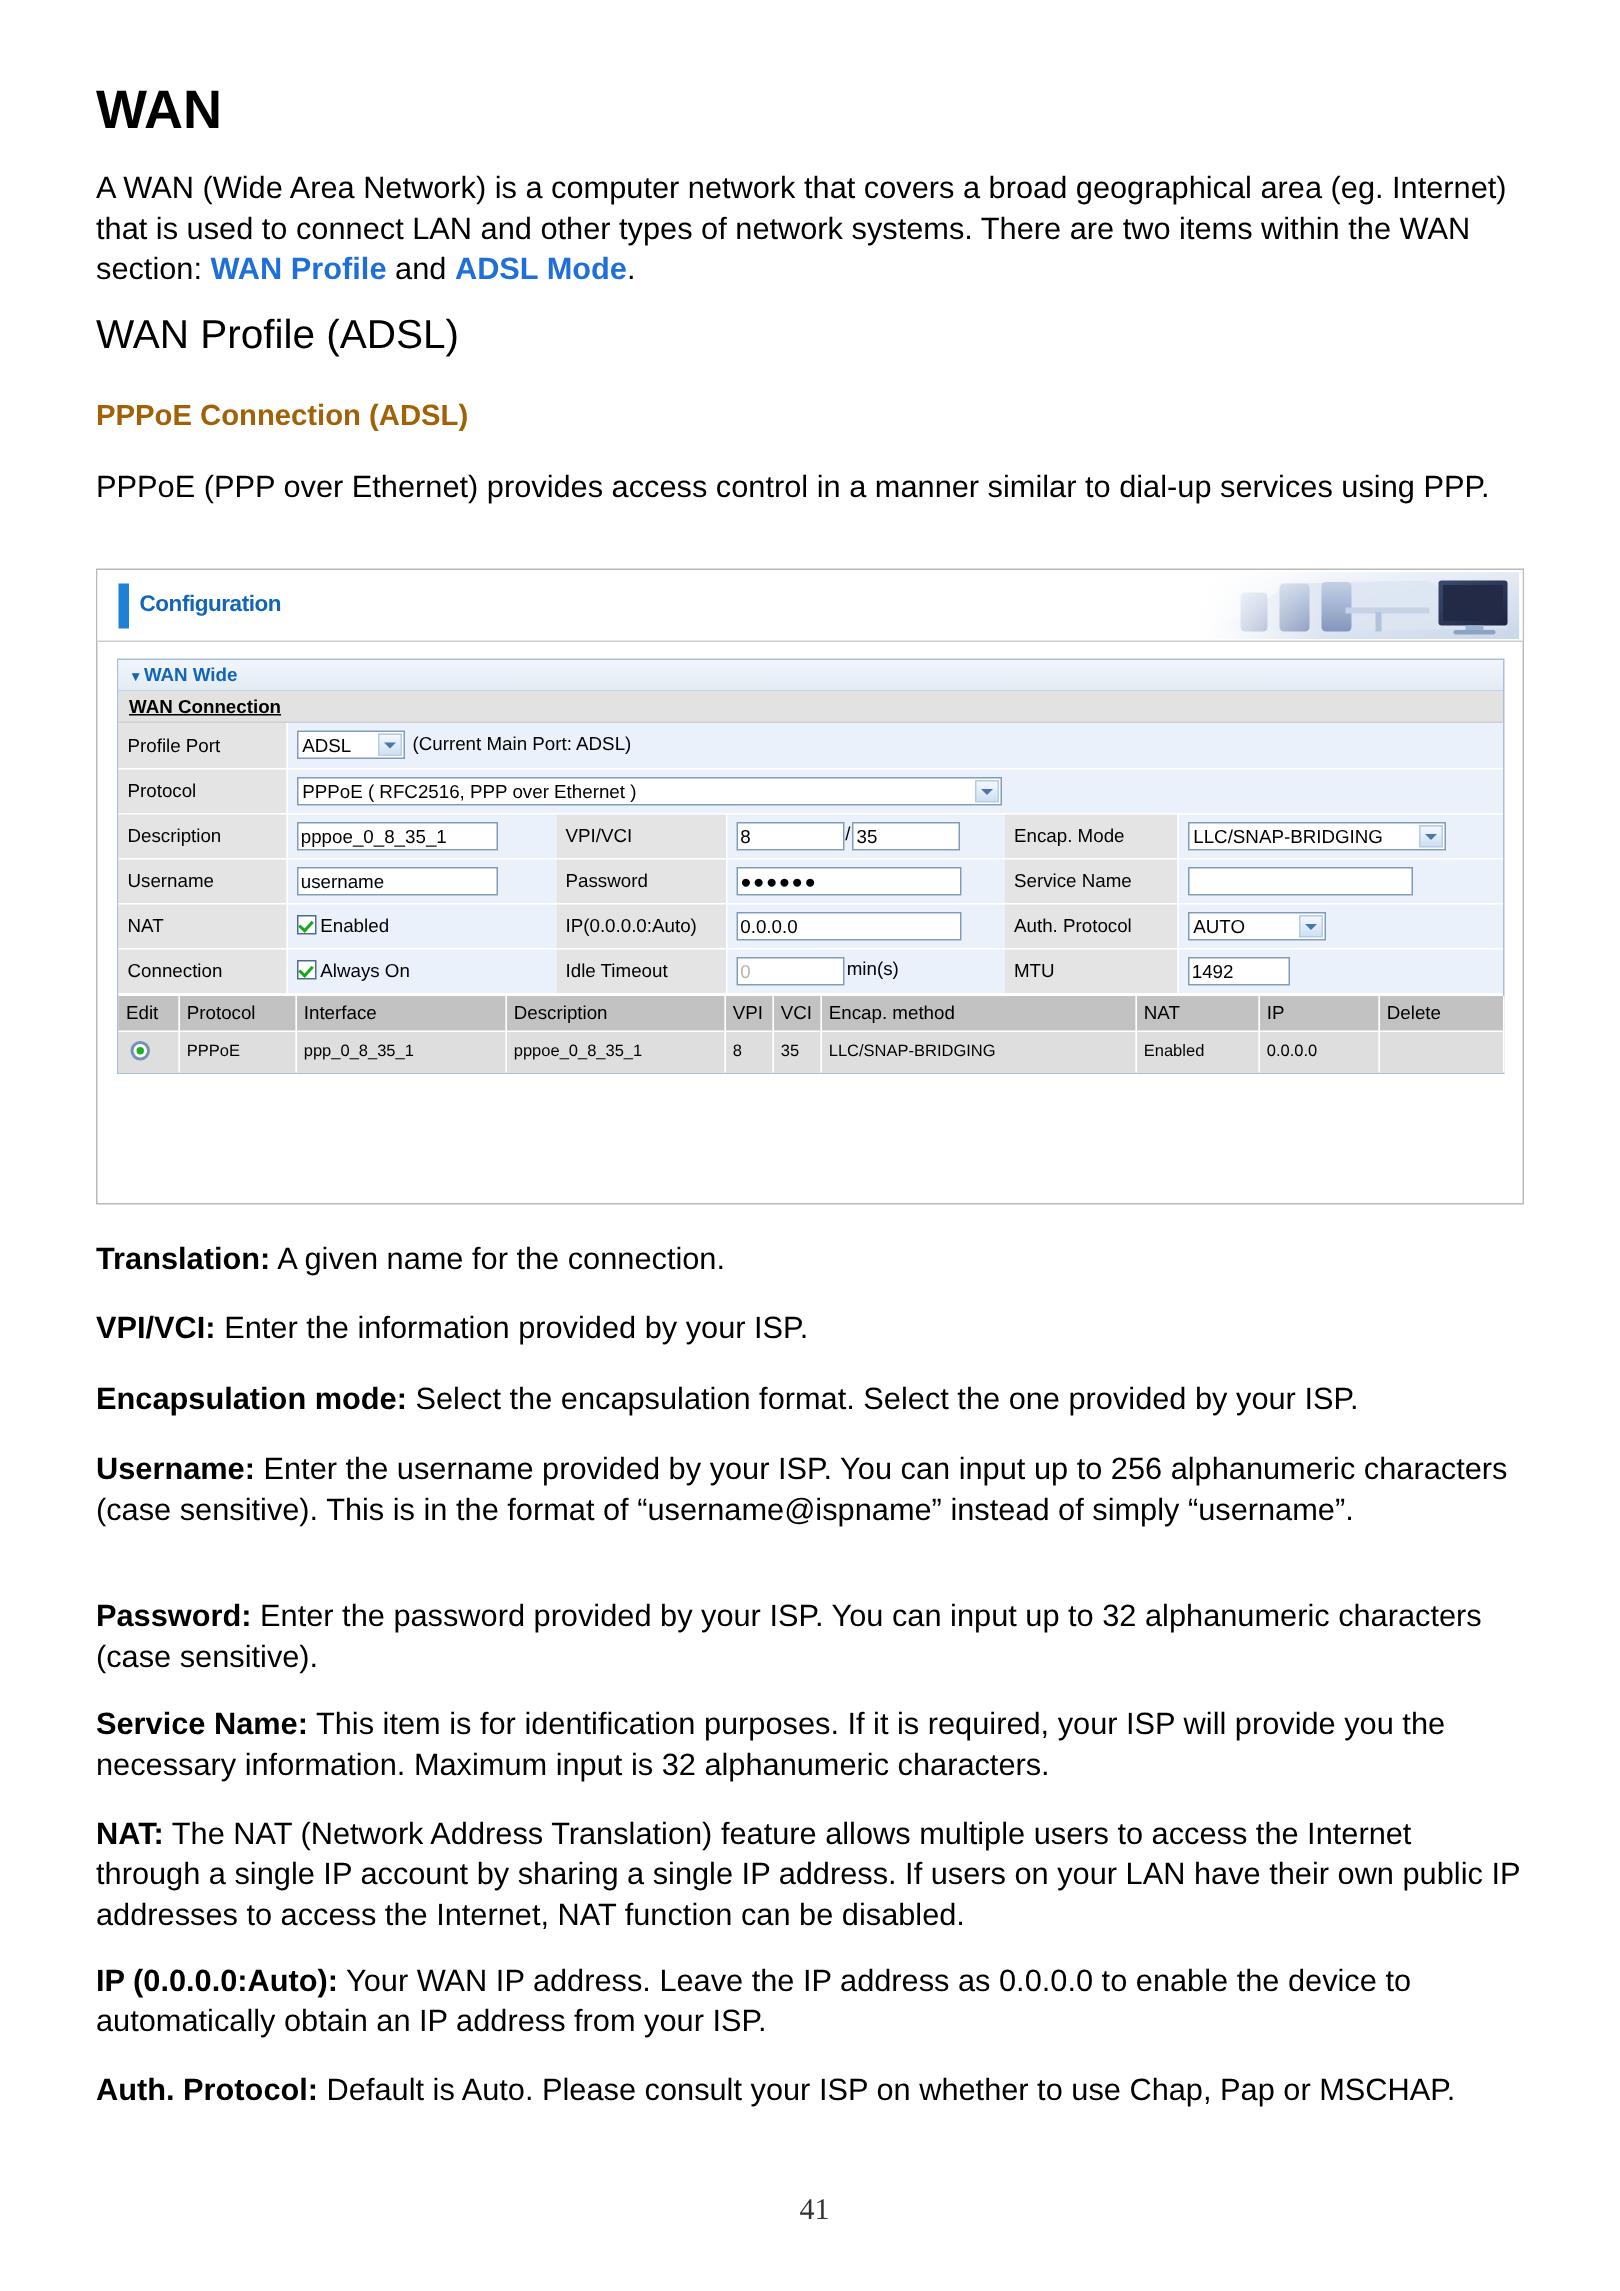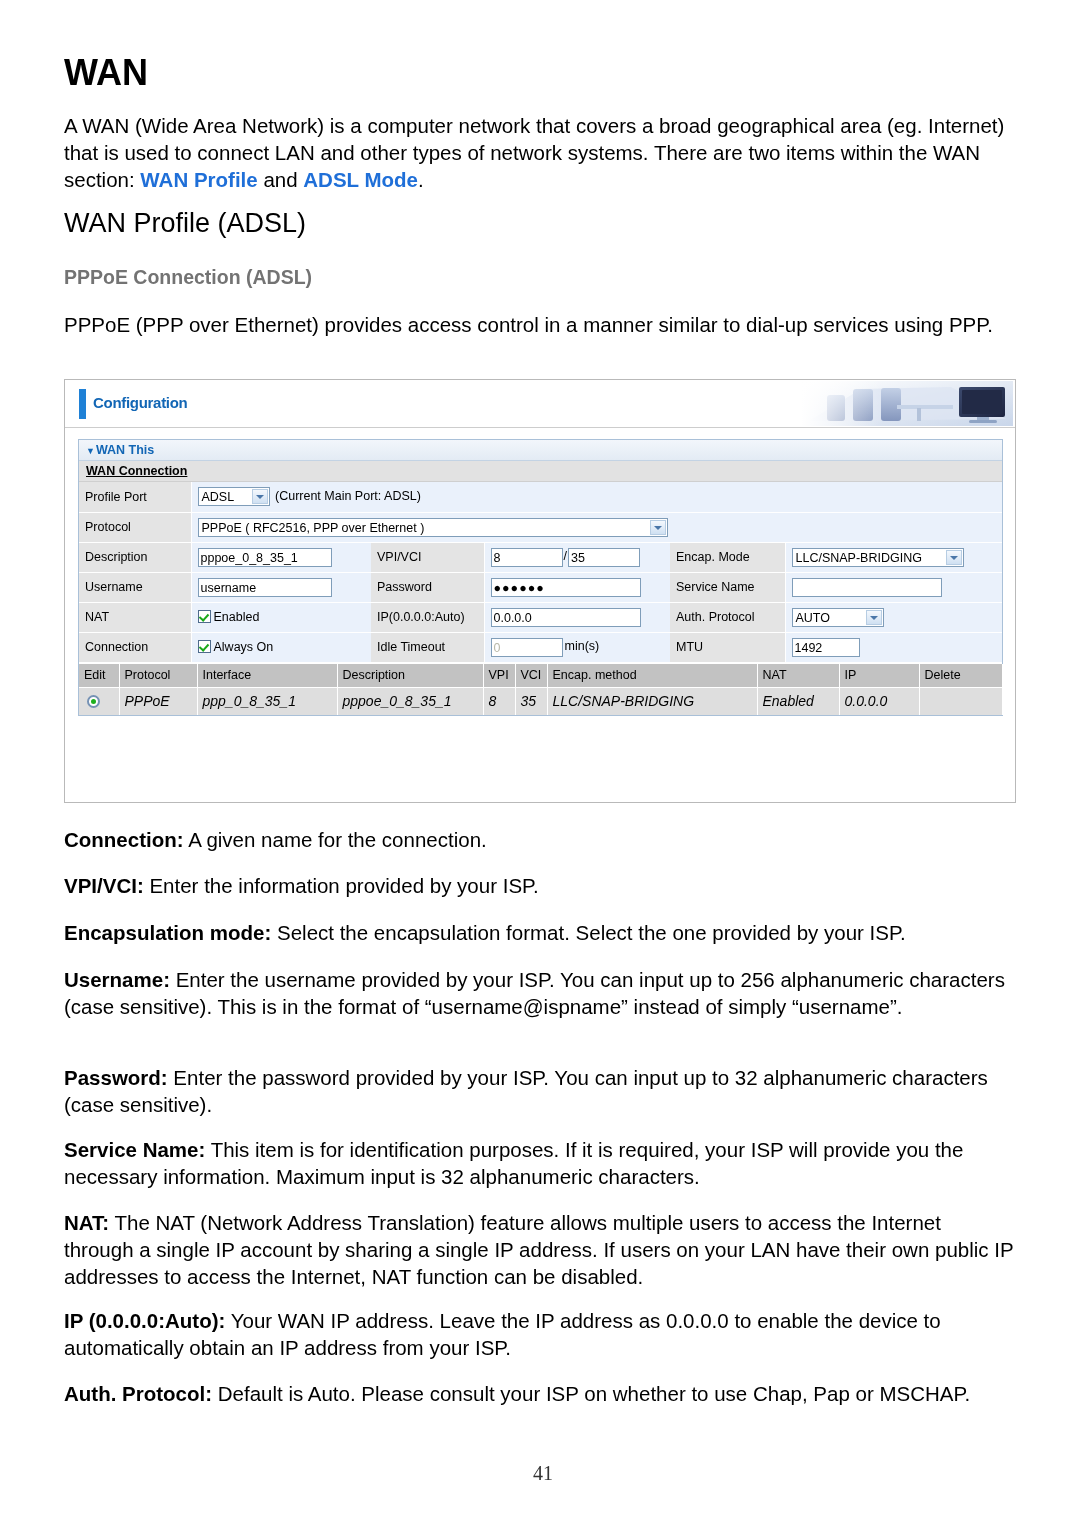--- a/index.html
+++ b/index.html
@@ -48,21 +48,21 @@
     font-size: 27px;
     color: #000;
     font-weight: normal;
   }
   .doc-h3 {
     position: absolute;
     left: 64px;
     top: 266px;
     font-size: 19.5px;
     font-weight: bold;
-    color: #737373;
+    color: #a16207;
   }
   .doc-p-ppoe {
     position: absolute;
     left: 64px;
     top: 311px;
     width: 952px;
     font-size: 20.5px;
     line-height: 27px;
   }
   .body-block {
@@ -303,27 +303,26 @@
     font-weight: normal;
     text-align: left;
     height: 24px;
     padding: 0 0 0 5px;
     border-right: 1px solid #ffffff;
     border-bottom: 1px solid #ffffff;
     box-sizing: border-box;
   }
   table.res td {
     background: #dedede;
-    font-size: 14px;
+    font-size: 11px;
     height: 27px;
     padding: 0 0 0 5px;
     border-right: 1px solid #ffffff;
     box-sizing: border-box;
     vertical-align: middle;
-    font-style: italic;
   }
   .radio {
     display: inline-block;
     width: 13px;
     height: 13px;
     border-radius: 50%;
     border: 2px solid #7592b5;
     background: #ffffff;
     position: relative;
     box-sizing: border-box;
@@ -392,21 +391,21 @@
           <rect x="161" y="9" width="40" height="24" rx="1" fill="#222a46"></rect>
           <rect x="176" y="36" width="12" height="4" fill="#9fb2cf"></rect>
           <rect x="168" y="39" width="28" height="3" rx="1.5" fill="#8ea3c4"></rect>
           <rect x="0" y="0" width="212" height="45" fill="url(#fade)"></rect>
         </svg>
       </div>
     </div>
 
     <div class="panel">
 
-      <div class="wanport-hd"><span class="caret">▼</span><span>WAN This</span></div>
+      <div class="wanport-hd"><span class="caret">▼</span><span>WAN Wide</span></div>
 
       <div class="wanconn-hd"><b>WAN Connection</b></div>
 
       <table class="frm">
         <colgroup>
           <col style="width:112px">
             <col style="width:180px">
           <col style="width:113px">
             <col style="width:186px">
           <col style="width:115px">
@@ -528,21 +527,21 @@
           <td>LLC/SNAP-BRIDGING</td>
           <td>Enabled</td>
           <td>0.0.0.0</td>
           <td></td>
         </tr>
       </tbody>
         </table>
     </div>
   </div>
 
-  <div class="body-block" style="top:826px"><b>Connection:</b><span> A given name for the connection.</span></div>
+  <div class="body-block" style="top:826px"><b>Translation:</b><span> A given name for the connection.</span></div>
   <div class="body-block" style="top:872px"><b>VPI/VCI:</b><span> Enter the information provided by your ISP.</span></div>
   <div class="body-block" style="top:919px"><b>Encapsulation mode:</b><span> Select the encapsulation format. Select the one provided by your ISP.</span></div>
   <div class="body-block" style="top:966px"><b>Username:</b><span> Enter the username provided by your ISP. You can input up to 256 alphanumeric characters (case sensitive). This is in the format of “username@ispname” instead of simply “username”.</span></div>
   <div class="body-block" style="top:1064px"><b>Password:</b><span> Enter the password provided by your ISP. You can input up to 32 alphanumeric characters (case sensitive).</span></div>
   <div class="body-block" style="top:1136px"><b>Service Name:</b><span> This item is for identification purposes. If it is required, your ISP will provide you the necessary information. Maximum input is 32 alphanumeric characters.</span></div>
   <div class="body-block" style="top:1209px"><b>NAT:</b><span> The NAT (Network Address Translation) feature allows multiple users to access the Internet through a single IP account by sharing a single IP address. If users on your LAN have their own public IP addresses to access the Internet, NAT function can be disabled.</span></div>
   <div class="body-block" style="top:1307px"><b>IP (0.0.0.0:Auto):</b><span> Your WAN IP address. Leave the IP address as 0.0.0.0 to enable the device to automatically obtain an IP address from your ISP.</span></div>
   <div class="body-block" style="top:1380px"><b>Auth. Protocol:</b><span> Default is Auto. Please consult your ISP on whether to use Chap, Pap or MSCHAP.</span></div>
 
   <div class="page-num">41</div>

